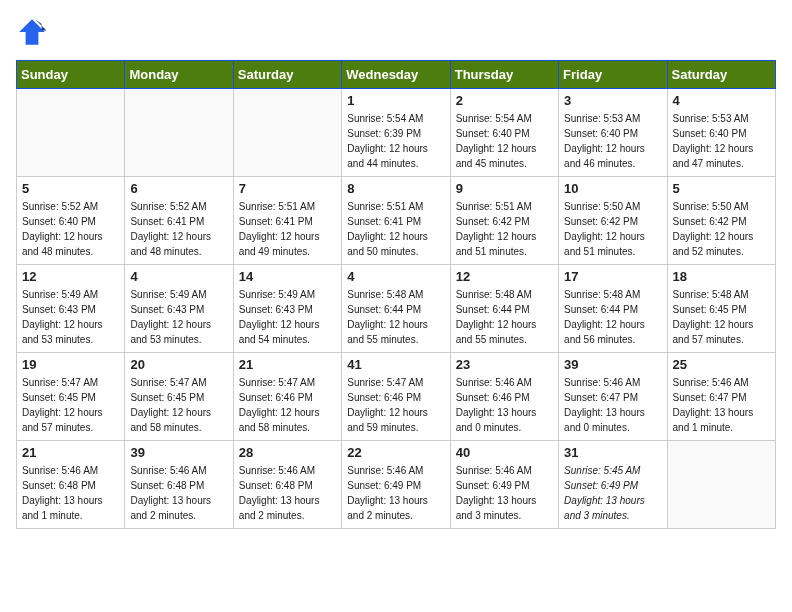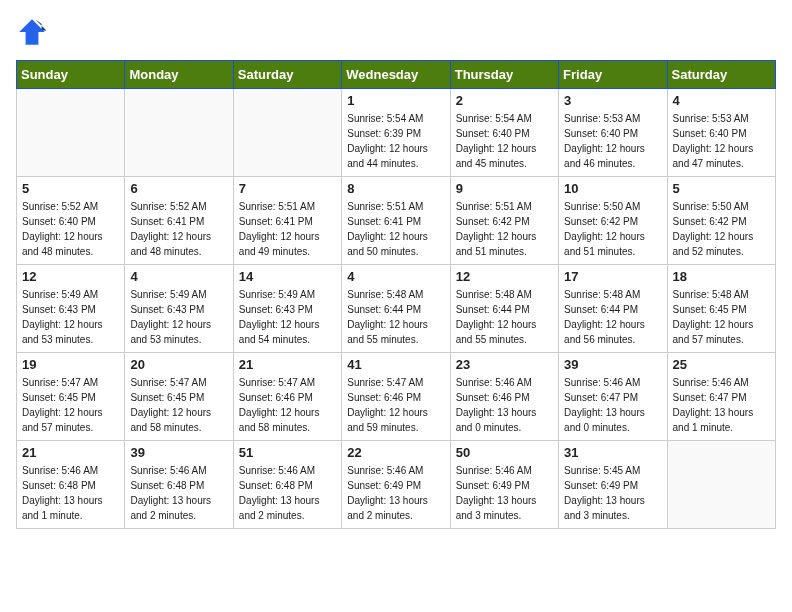--- a/index.html
+++ b/index.html
@@ -321,43 +321,43 @@
 and 1 minute.</div>
         </td>
         <td>
           <span class="day-num">39</span>
           <div class="day-info" style="white-space: pre-line;">Sunrise: 5:46 AM
 Sunset: 6:48 PM
 Daylight: 13 hours
 and 2 minutes.</div>
         </td>
         <td>
-          <span class="day-num">51</span>
+          <span class="day-num">28</span>
           <div class="day-info" style="white-space: pre-line;">Sunrise: 5:46 AM
 Sunset: 6:48 PM
 Daylight: 13 hours
 and 2 minutes.</div>
         </td>
         <td>
           <span class="day-num">22</span>
           <div class="day-info" style="white-space: pre-line;">Sunrise: 5:46 AM
 Sunset: 6:49 PM
 Daylight: 13 hours
 and 2 minutes.</div>
         </td>
         <td>
-          <span class="day-num">50</span>
+          <span class="day-num">40</span>
           <div class="day-info" style="white-space: pre-line;">Sunrise: 5:46 AM
 Sunset: 6:49 PM
 Daylight: 13 hours
 and 3 minutes.</div>
         </td>
         <td>
           <span class="day-num">31</span>
-          <div class="day-info" style="white-space: pre-line;">Sunrise: 5:45 AM
+          <div class="day-info" style="white-space: pre-line; font-style: italic;">Sunrise: 5:45 AM
 Sunset: 6:49 PM
 Daylight: 13 hours
 and 3 minutes.</div>
         </td>
         <td class="empty"></td>
       </tr>
     </tbody>
 </table>
 
 </body></html>

